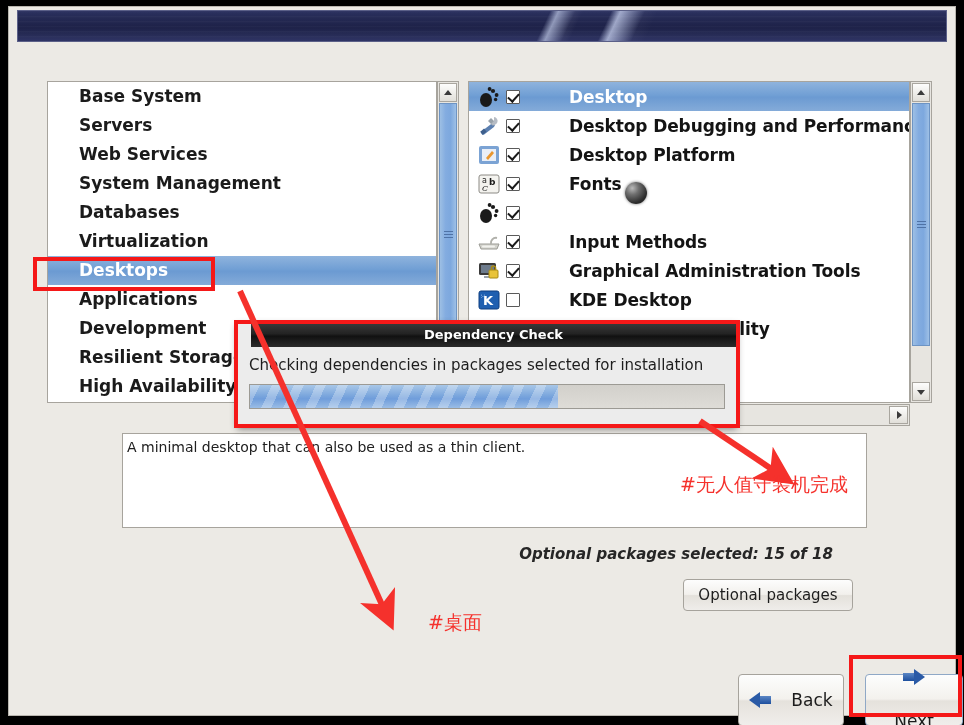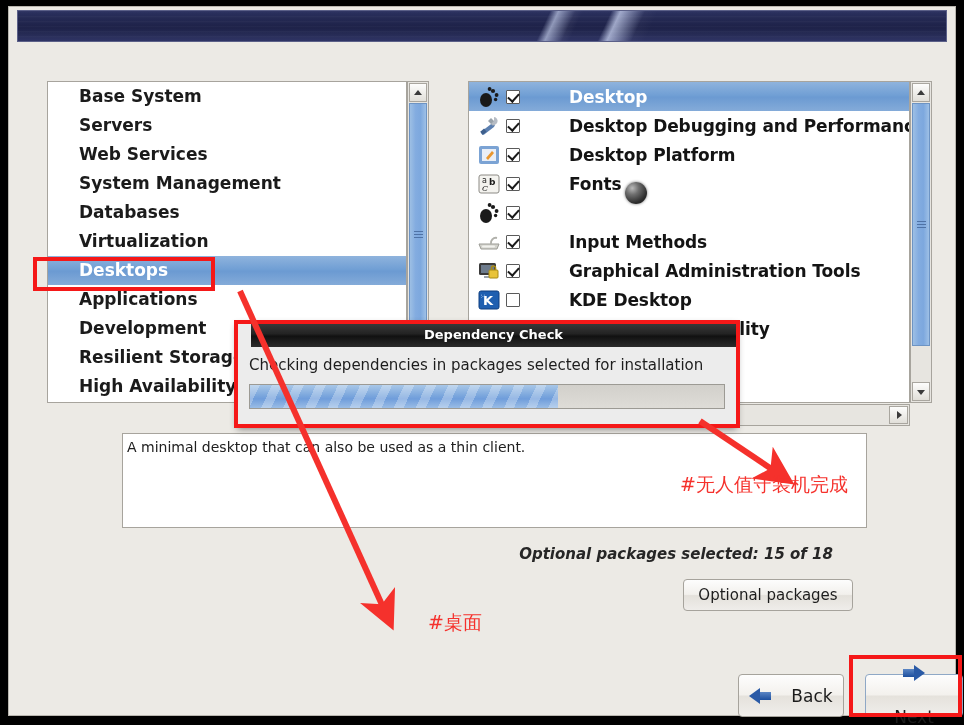--- a/index.html
+++ b/index.html
@@ -20,21 +20,21 @@
       linear-gradient(180deg,#2b3160 0%, #252a54 22%, #1d2148 55%, #262b55 78%, #2f3465 100%);
     border:1px solid #5b6088;box-sizing:border-box;
   }
   #banner .sheen{
     position:absolute;left:0;top:0;right:0;height:100%;
     background:repeating-linear-gradient(180deg, rgba(255,255,255,.035) 0px, rgba(255,255,255,0) 2px, rgba(255,255,255,0) 5px);
   }
 
   
   .pane{position:absolute;background:#fff;border:1px solid #a7a49d;box-sizing:border-box;}
-  #left-pane{left:38px;top:74px;width:360px;height:322px;}
+  #left-pane{left:38px;top:74px;width:390px;height:322px;}
   #right-pane{left:459px;top:74px;width:442px;height:322px;}
 
   .list{position:absolute;left:0;top:0;right:0;bottom:0;overflow:hidden;background:#fff;}
 
   .cat-row{
     height:29px;line-height:29px;padding-left:31px;
     font-size:17px;font-weight:bold;color:#1b1b1b;white-space:nowrap;
   }
   .cat-row.sel{
     background:linear-gradient(180deg,#8fb3dd 0%, #6f9ed4 48%, #6b9ad2 52%, #84abd9 100%);
@@ -88,21 +88,21 @@
   #opt-count{position:absolute;right:122px;top:538px;font-size:15px;font-style:italic;font-weight:bold;color:#262626;}
   #opt-btn{
     position:absolute;left:674px;top:572px;width:170px;height:32px;
     background:linear-gradient(180deg,#fdfdfd 0%,#f2f0ec 48%,#e4e1db 52%,#efedea 100%);
     border:1px solid #a6a39c;border-radius:4px;box-sizing:border-box;
     font-size:15px;color:#1d1d1d;display:flex;align-items:center;justify-content:center;
   }
 
   
   .nav-btn{
-    position:absolute;height:43px;border-radius:4px;box-sizing:border-box;
+    position:absolute;height:52px;border-radius:4px;box-sizing:border-box;
     background:linear-gradient(180deg,#fdfdfd 0%,#f3f1ed 48%,#e5e2dc 52%,#f0eeeb 100%);
     border:1px solid #a6a39c;display:flex;align-items:center;justify-content:center;gap:20px;
     font-size:17px;color:#1b1b1b;
   }
   #back-btn{left:729px;top:667px;width:106px;}
   #next-btn{left:856px;top:667px;width:98px;border-color:#8fa8c6;flex-direction:column;}
   .arw{width:22px;height:16px;position:relative;flex:0 0 22px;}
   .arw i{position:absolute;display:block;}
   .arw .shaft{top:4px;height:8px;width:11px;background:linear-gradient(180deg,#5b86c4,#1d4f9e);}
   .arw .head{top:0;width:0;height:0;border-top:8px solid transparent;border-bottom:8px solid transparent;}

